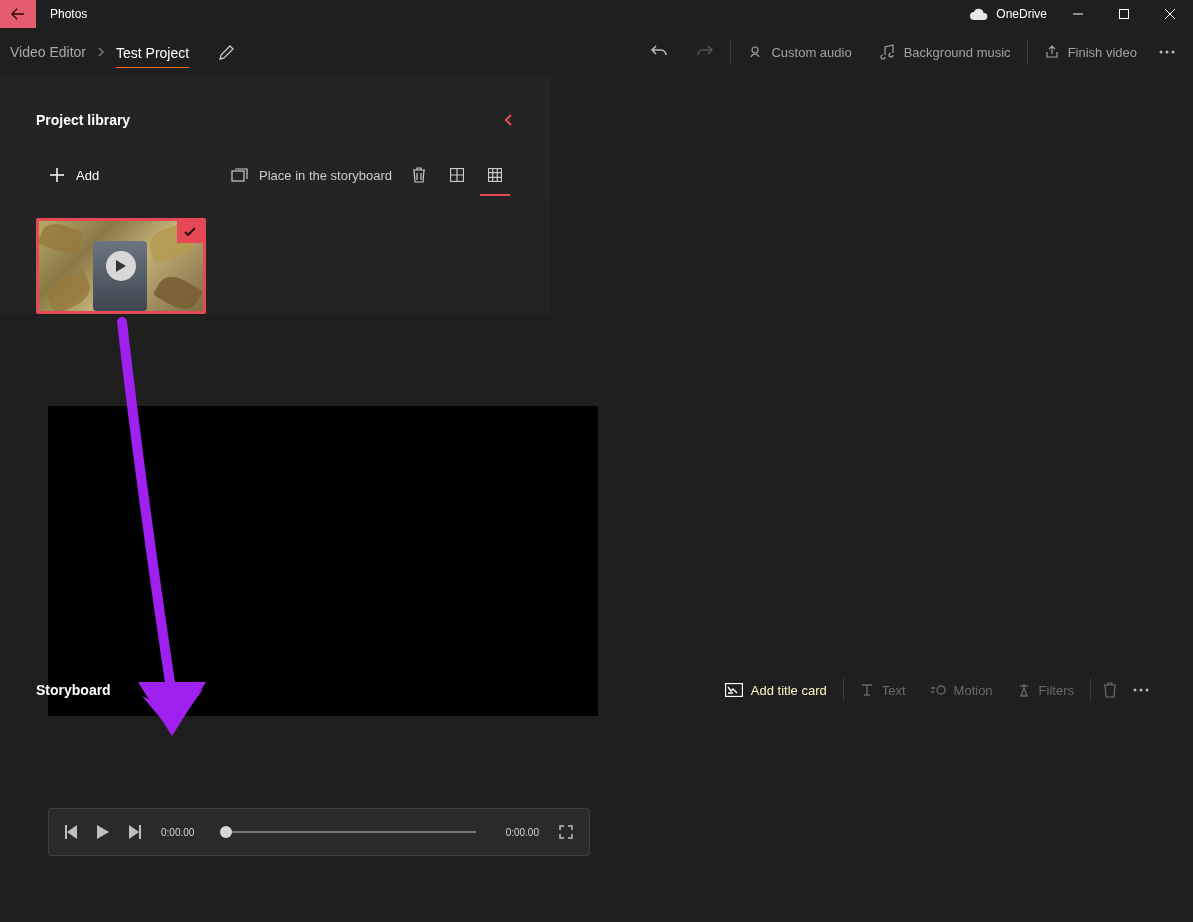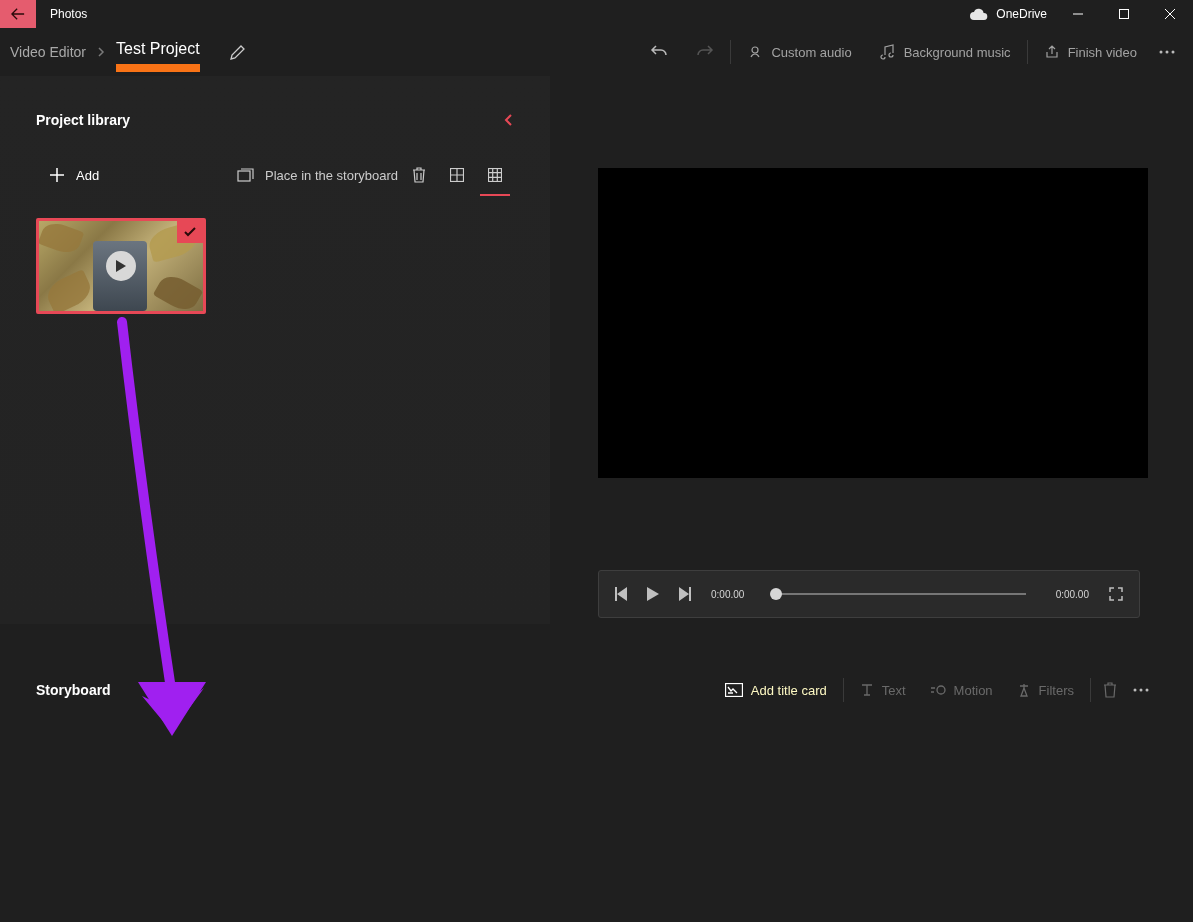--- a/index.html
+++ b/index.html
@@ -11,38 +11,38 @@
   .app-title { font-size: 12px; color: #fff; margin-left: 14px; }
   .titlebar-spacer { flex: 1; }
   .onedrive { display: flex; align-items: center; gap: 8px; font-size: 12px; color: #fff; margin-right: 8px; }
   .win-btns { display: flex; }
   .win-btn { width: 46px; height: 28px; display: flex; align-items: center; justify-content: center; color: #fff; }
   
   
   .toolbar { height: 48px; display: flex; align-items: center; padding: 0 10px; }
   .breadcrumb { display: flex; align-items: center; gap: 10px; }
   .crumb { font-size: 14px; color: #a9a9a9; padding: 8px 0; }
-  .crumb-active { font-size: 16px; color: #fff; border-bottom: 8px solid #f97316; padding: 8px 0 6px; }
+  .crumb-active { font-size: 14px; color: #fff; border-bottom: 1px solid #f97316; padding: 8px 0 6px; }
   .edit-icon { margin-left: 20px; color: #ccc; }
   .toolbar-spacer { flex: 1; }
   .toolbar-btn { display: flex; align-items: center; gap: 8px; padding: 0 14px; height: 36px; font-size: 13px; color: #a2a2a2; }
   .tool-sep { width: 1px; height: 24px; background: #3a3a3a; margin: 0 2px; }
   
   
-  .main { display: flex; height: 548px; }
+  .main { display: flex; height: 548px; flex-direction: column; }
   
   
   .library { width: 550px; background: linear-gradient(180deg, #242424, #232323); padding: 0 0 0 0; position: relative; }
   .lib-head { display: flex; align-items: center; justify-content: space-between; padding: 36px 36px 14px 36px; }
   .lib-title { font-size: 14px; font-weight: 600; }
   .lib-collapse { color: #e74856; font-size: 18px; }
   .lib-actions { display: flex; align-items: center; padding: 14px 36px 14px 50px; gap: 0; }
   .add-btn { display: flex; align-items: center; gap: 12px; font-size: 13px; color: #fff; }
   .lib-actions-spacer { flex: 1; }
-  .place-btn { display: flex; align-items: center; gap: 10px; font-size: 13px; color: #ccc; margin-right: 2px; }
+  .place-btn { display: flex; align-items: center; gap: 10px; font-size: 13px; color: #ccc; margin-right: 8px; }
   .icon-btn { width: 38px; height: 38px; display: flex; align-items: center; justify-content: center; color: #ccc; position:relative; }
   .icon-btn.active::after { content:""; position:absolute; bottom:-2px; left:4px; right:4px; height:2px; background:#e74856; }
   
   
   .thumbs { padding: 10px 0 0 36px; }
   .thumb { width: 170px; height: 96px; border: 3px solid #e74856; position: relative; background: linear-gradient(135deg,#b8a867,#8a7846 30%,#c2b078 55%,#7d6d42); border-radius:2px; overflow:hidden; }
   .thumb-inner { position:absolute; inset:0; }
   .leaf { position:absolute; border-radius:50% 10% 50% 10%; background: rgba(150,120,60,.8); }
   .device { position:absolute; left:54px; top:20px; width:54px; height:70px; background:linear-gradient(180deg,#6b7580,#3e4750); border-radius:4px; }
   .play-circle { position:absolute; left:50%; top:50%; transform:translate(-50%,-50%); width:30px; height:30px; border-radius:50%; background:#d8d8d8; display:flex; align-items:center; justify-content:center; }

